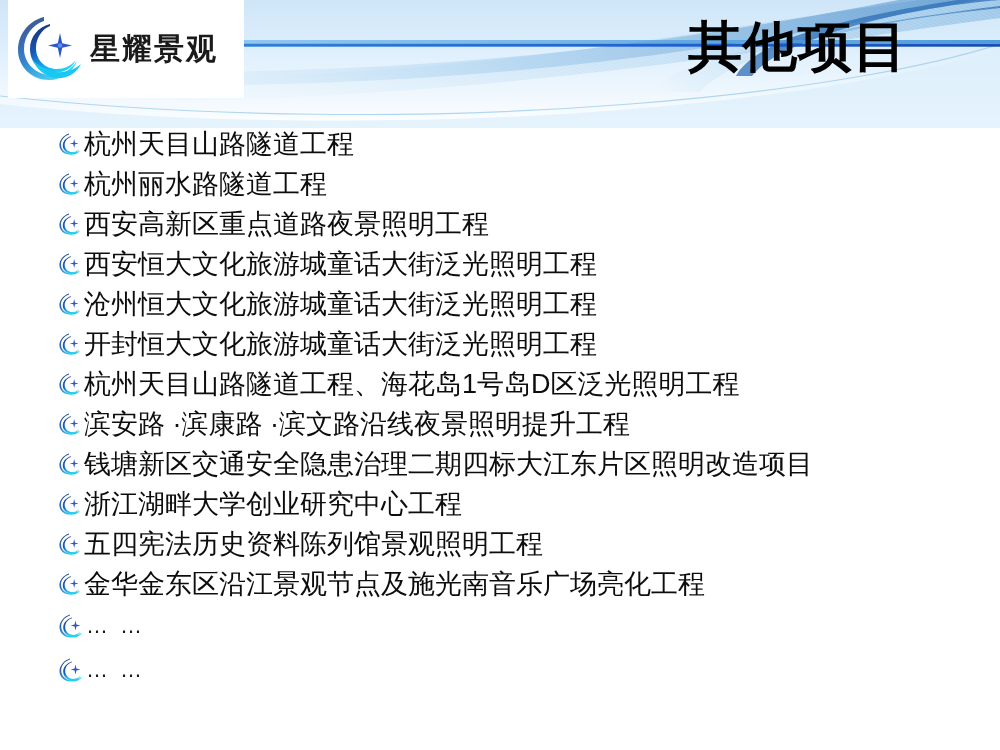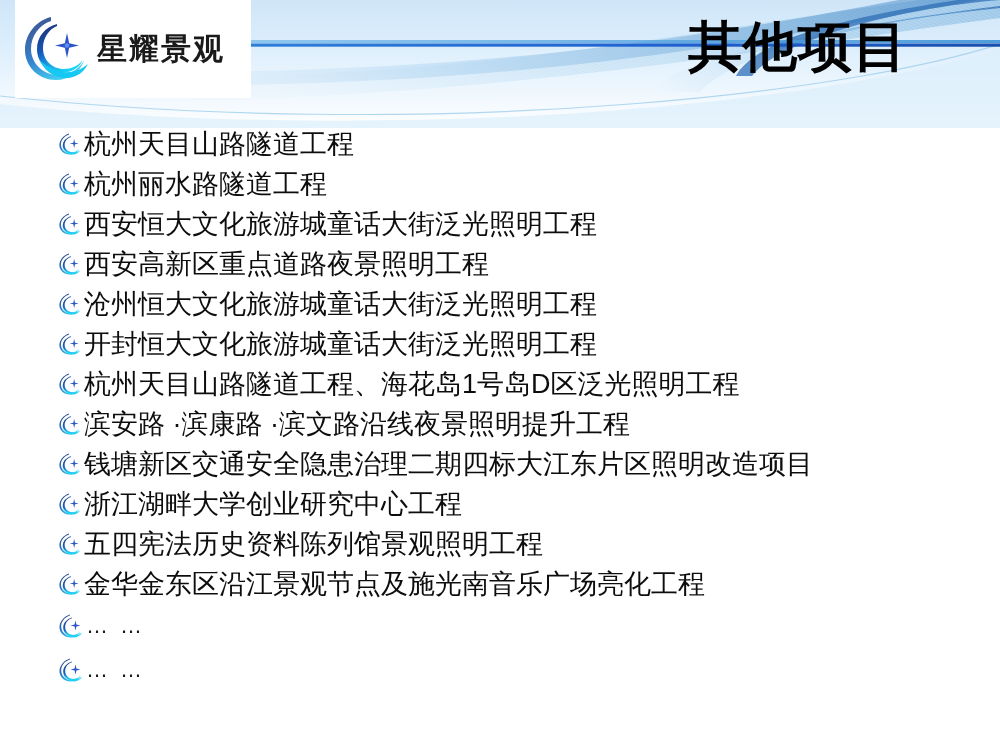--- a/index.html
+++ b/index.html
@@ -27,21 +27,21 @@
        #d9ecfb 28%,
        #e6f3fd 55%,
        #f3f9fe 80%,
        #ffffff 100%);
   }
   .header-bg svg { position: absolute; left: 0; top: 0; display: block; }
 
   
   .logo-plate {
     position: absolute;
-    left: 15px; top: 0;
+    left: 8px; top: 0;
     width: 236px; height: 98px;
     background: #ffffff;
     display: flex;
     align-items: center;
     z-index: 5;
   }
   .logo-mark {
     width: 72px; height: 72px;
     margin-left: 6px;
     flex: 0 0 auto;
@@ -252,20 +252,43 @@
                C21.8,21.8 18.6,22.8 15.3,22.4 C11.2,21.9 8,20.1 6.2,17.5 Z" fill="#1fd1f5"></path>
       <g fill="#2d55c9">
         <path d="M17.5,7.5 L18.4,11.6 L22.4,12.5 L18.4,13.4 L17.5,17.5 L16.6,13.4 L12.6,12.5 L16.6,11.6 Z"></path>
       </g>
     </svg>
     <div class="bullet-text">杭州丽水路隧道工程</div>
   </div>
       <div class="bullet-row">
     <svg class="bullet-glyph" viewBox="0 0 26 26" aria-hidden="true">
       <defs>
+        <linearGradient id="gB1_2" x1="0" y1="0" x2="0.6" y2="1">
+          <stop offset="0%" stop-color="#21306e"></stop>
+          <stop offset="50%" stop-color="#1563c0"></stop>
+          <stop offset="100%" stop-color="#21cdf2"></stop>
+        </linearGradient>
+      </defs>
+      <path d="M12,1.5 C5.5,3.5 1.5,9 1.5,14.2 C1.5,20 6.5,24.5 12.6,24.5
+               C17,24.5 20.8,22.2 22.6,18.8 C20.4,21.6 17,23.2 13.4,23.2
+               C7.7,23.2 3.2,18.8 3.2,13.5 C3.2,8.6 6.8,4.2 12,2.6 Z" fill="url(#gB1_2)" opacity="0.92"></path>
+      <path d="M14,4.5 C8.8,6 5.2,10 5.2,14.6 C5.2,19.6 9.3,23.3 14.3,23.3
+               C18,23.3 21,21.5 22.7,18.6 C20.8,20.8 18.3,21.9 15.5,21.9
+               C10.8,21.9 7.2,18.4 7.2,13.9 C7.2,10 9.8,6.5 14,5.3 Z" fill="url(#gB1_2)"></path>
+      <path d="M6.2,17.5 C8.2,22 12.3,24.8 17,24.4 C20.2,24.1 22.8,22.4 24.2,19.6
+               C21.8,21.8 18.6,22.8 15.3,22.4 C11.2,21.9 8,20.1 6.2,17.5 Z" fill="#1fd1f5"></path>
+      <g fill="#2d55c9">
+        <path d="M17.5,7.5 L18.4,11.6 L22.4,12.5 L18.4,13.4 L17.5,17.5 L16.6,13.4 L12.6,12.5 L16.6,11.6 Z"></path>
+      </g>
+    </svg>
+    <div class="bullet-text">西安高新区重点道路夜景照明工程</div>
+  </div>
+      <div class="bullet-row">
+    <svg class="bullet-glyph" viewBox="0 0 26 26" aria-hidden="true">
+      <defs>
         <linearGradient id="gB1_3" x1="0" y1="0" x2="0.6" y2="1">
           <stop offset="0%" stop-color="#21306e"></stop>
           <stop offset="50%" stop-color="#1563c0"></stop>
           <stop offset="100%" stop-color="#21cdf2"></stop>
         </linearGradient>
       </defs>
       <path d="M12,1.5 C5.5,3.5 1.5,9 1.5,14.2 C1.5,20 6.5,24.5 12.6,24.5
                C17,24.5 20.8,22.2 22.6,18.8 C20.4,21.6 17,23.2 13.4,23.2
                C7.7,23.2 3.2,18.8 3.2,13.5 C3.2,8.6 6.8,4.2 12,2.6 Z" fill="url(#gB1_3)" opacity="0.92"></path>
       <path d="M14,4.5 C8.8,6 5.2,10 5.2,14.6 C5.2,19.6 9.3,23.3 14.3,23.3
@@ -275,43 +298,20 @@
                C21.8,21.8 18.6,22.8 15.3,22.4 C11.2,21.9 8,20.1 6.2,17.5 Z" fill="#1fd1f5"></path>
       <g fill="#2d55c9">
         <path d="M17.5,7.5 L18.4,11.6 L22.4,12.5 L18.4,13.4 L17.5,17.5 L16.6,13.4 L12.6,12.5 L16.6,11.6 Z"></path>
       </g>
     </svg>
     <div class="bullet-text">西安恒大文化旅游城童话大街泛光照明工程</div>
   </div>
       <div class="bullet-row">
     <svg class="bullet-glyph" viewBox="0 0 26 26" aria-hidden="true">
       <defs>
-        <linearGradient id="gB1_2" x1="0" y1="0" x2="0.6" y2="1">
-          <stop offset="0%" stop-color="#21306e"></stop>
-          <stop offset="50%" stop-color="#1563c0"></stop>
-          <stop offset="100%" stop-color="#21cdf2"></stop>
-        </linearGradient>
-      </defs>
-      <path d="M12,1.5 C5.5,3.5 1.5,9 1.5,14.2 C1.5,20 6.5,24.5 12.6,24.5
-               C17,24.5 20.8,22.2 22.6,18.8 C20.4,21.6 17,23.2 13.4,23.2
-               C7.7,23.2 3.2,18.8 3.2,13.5 C3.2,8.6 6.8,4.2 12,2.6 Z" fill="url(#gB1_2)" opacity="0.92"></path>
-      <path d="M14,4.5 C8.8,6 5.2,10 5.2,14.6 C5.2,19.6 9.3,23.3 14.3,23.3
-               C18,23.3 21,21.5 22.7,18.6 C20.8,20.8 18.3,21.9 15.5,21.9
-               C10.8,21.9 7.2,18.4 7.2,13.9 C7.2,10 9.8,6.5 14,5.3 Z" fill="url(#gB1_2)"></path>
-      <path d="M6.2,17.5 C8.2,22 12.3,24.8 17,24.4 C20.2,24.1 22.8,22.4 24.2,19.6
-               C21.8,21.8 18.6,22.8 15.3,22.4 C11.2,21.9 8,20.1 6.2,17.5 Z" fill="#1fd1f5"></path>
-      <g fill="#2d55c9">
-        <path d="M17.5,7.5 L18.4,11.6 L22.4,12.5 L18.4,13.4 L17.5,17.5 L16.6,13.4 L12.6,12.5 L16.6,11.6 Z"></path>
-      </g>
-    </svg>
-    <div class="bullet-text">西安高新区重点道路夜景照明工程</div>
-  </div>
-      <div class="bullet-row">
-    <svg class="bullet-glyph" viewBox="0 0 26 26" aria-hidden="true">
-      <defs>
         <linearGradient id="gB1_4" x1="0" y1="0" x2="0.6" y2="1">
           <stop offset="0%" stop-color="#21306e"></stop>
           <stop offset="50%" stop-color="#1563c0"></stop>
           <stop offset="100%" stop-color="#21cdf2"></stop>
         </linearGradient>
       </defs>
       <path d="M12,1.5 C5.5,3.5 1.5,9 1.5,14.2 C1.5,20 6.5,24.5 12.6,24.5
                C17,24.5 20.8,22.2 22.6,18.8 C20.4,21.6 17,23.2 13.4,23.2
                C7.7,23.2 3.2,18.8 3.2,13.5 C3.2,8.6 6.8,4.2 12,2.6 Z" fill="url(#gB1_4)" opacity="0.92"></path>
       <path d="M14,4.5 C8.8,6 5.2,10 5.2,14.6 C5.2,19.6 9.3,23.3 14.3,23.3

